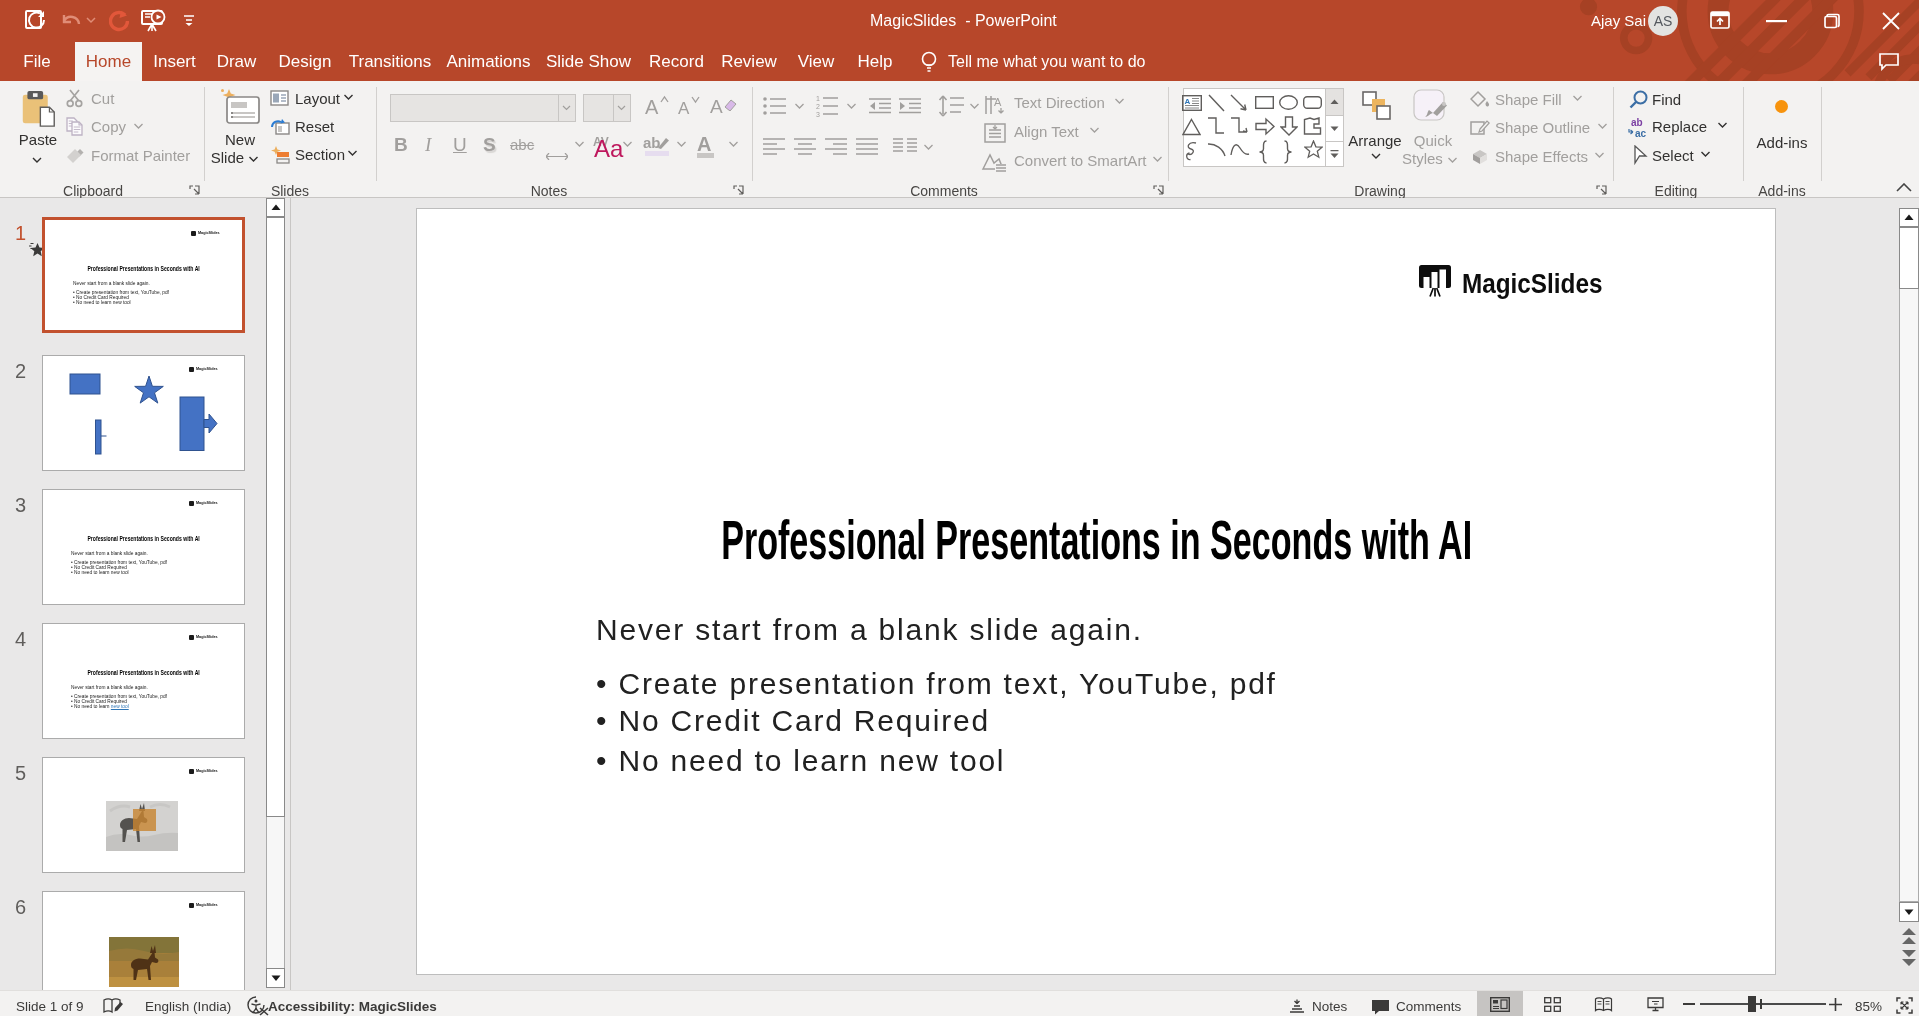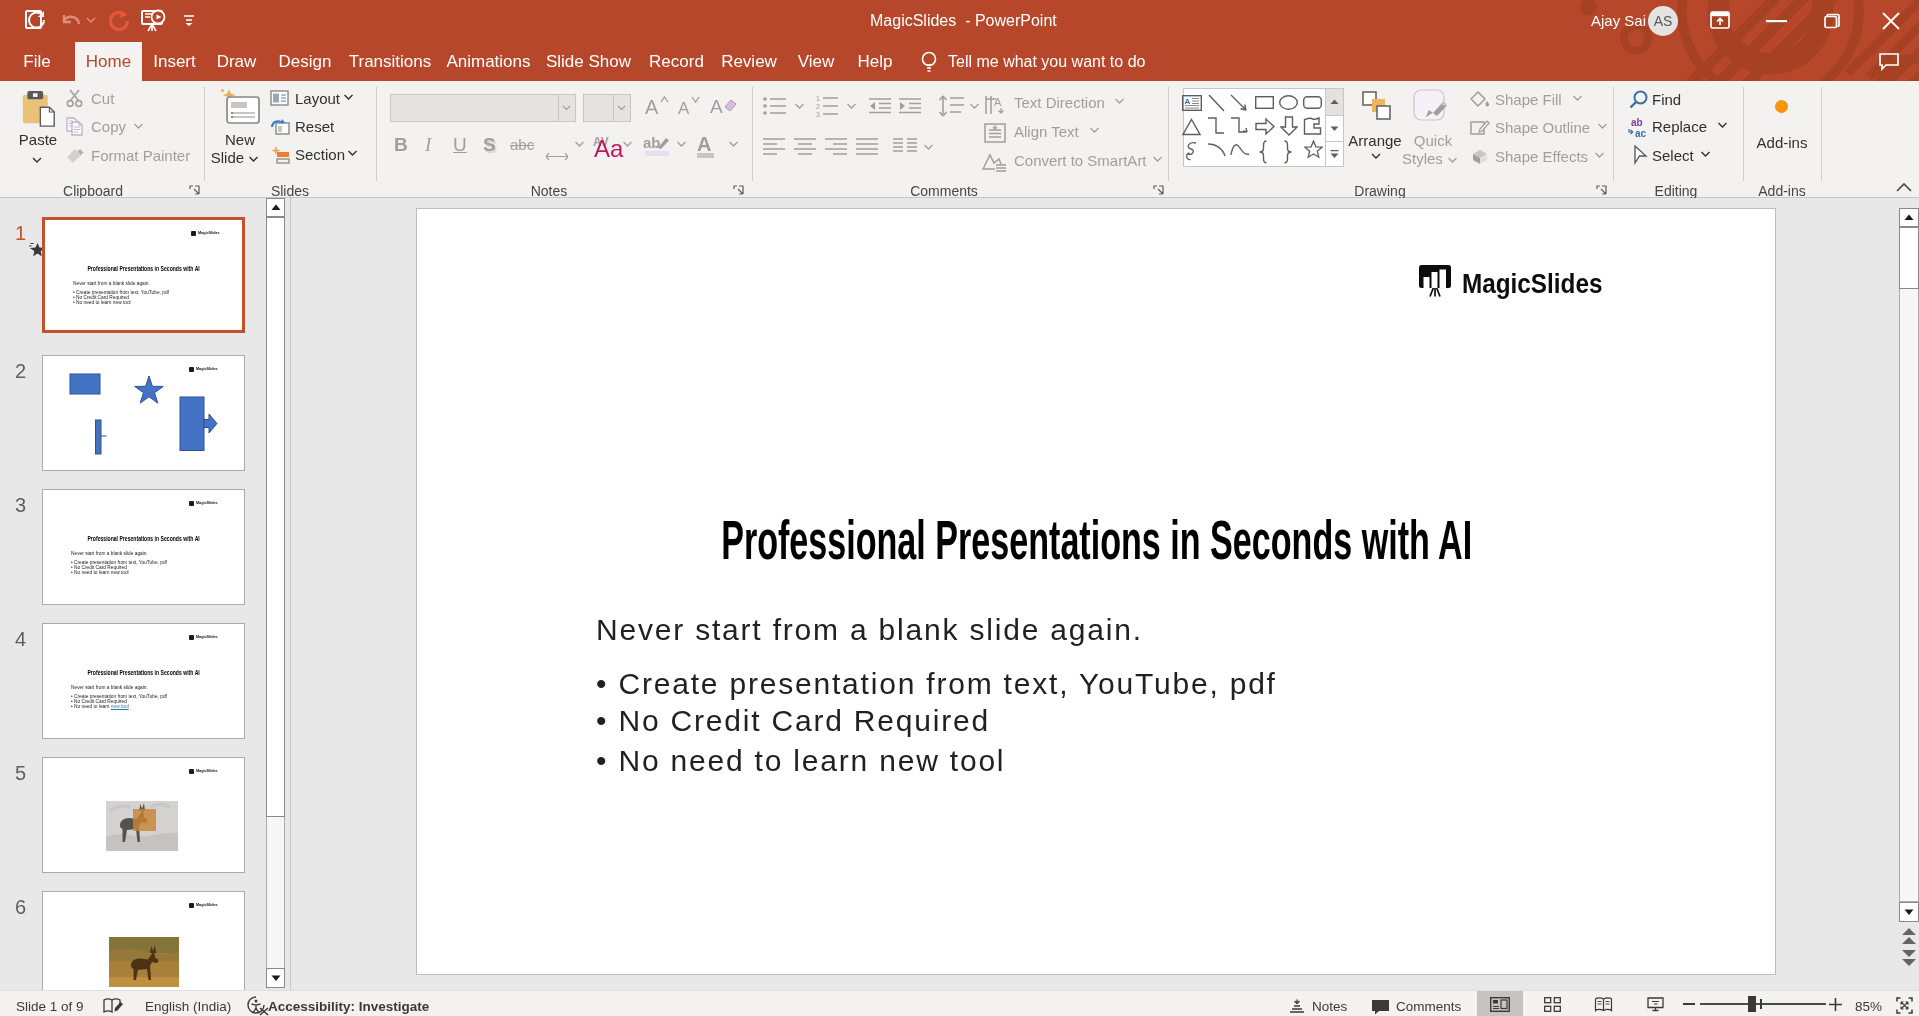--- a/index.html
+++ b/index.html
@@ -682,21 +682,21 @@
       <path d="M1 2 c3 -1.5 5.5 -1.5 8 0 v12 c-2.5 -1.5 -5 -1.5 -8 0 z M9 2 c2.5 -1.5 5 -1.5 8 0 v4" fill="none" stroke="#3B3A39" stroke-width="1.3"></path>
       <path d="M12 10 L17.5 4 l2.5 2 -5.5 6.5 -3 1 z" fill="#3B3A39"></path>
     </svg>
     <div class="abs" style="left:145px;top:8px;">English (India)</div>
     <svg class="abs" style="left:246px;top:5px" width="24" height="20" viewBox="0 0 24 20">
       <path d="M10 1 a8 8 0 1 0 8 8" fill="none" stroke="#3B3A39" stroke-width="1.4"></path>
       <circle cx="10" cy="5" r="1.5" fill="#3B3A39"></circle>
       <path d="M5.5 8 l4.5 1.2 4.5 -1.2 M10 9 v3.5 M10 12.5 l-2.8 3.8 M10 12.5 l2.8 3.8" stroke="#3B3A39" stroke-width="1.3" fill="none"></path>
       <path d="M14 12 l8 7 M22 12 l-8 7" stroke="#3B3A39" stroke-width="1.6"></path>
     </svg>
-    <div class="abs" style="left:268px;top:8px;font-weight:bold;">Accessibility: Investigate</div>
+    <div class="abs" style="left:268px;top:8px;font-weight:bold;">Accessibility: MagicSlides</div>
     <svg class="abs" style="left:1288px;top:8px" width="18" height="15" viewBox="0 0 18 15">
       <path d="M2 13 h14 M4 10 h10 M6 7 h6" stroke="#3B3A39" stroke-width="1.4" fill="none"></path>
       <path d="M9 0.5 v4 M9 4.5 l-2.5 -2.5 M9 4.5 l2.5 -2.5" stroke="#3B3A39" stroke-width="1.3" fill="none"></path>
     </svg>
     <div class="abs" style="left:1312px;top:8px;">Notes</div>
     <svg class="abs" style="left:1371px;top:8px" width="19" height="16" viewBox="0 0 19 16">
       <path d="M1 1 h17 v11 h-10 l-4 3.5 v-3.5 h-3 z" fill="#3B3A39"></path>
     </svg>
     <div class="abs" style="left:1396px;top:8px;">Comments</div>
     <div class="abs" style="left:1477px;top:0;width:46px;height:26px;background:#C6C4C2;"></div>

